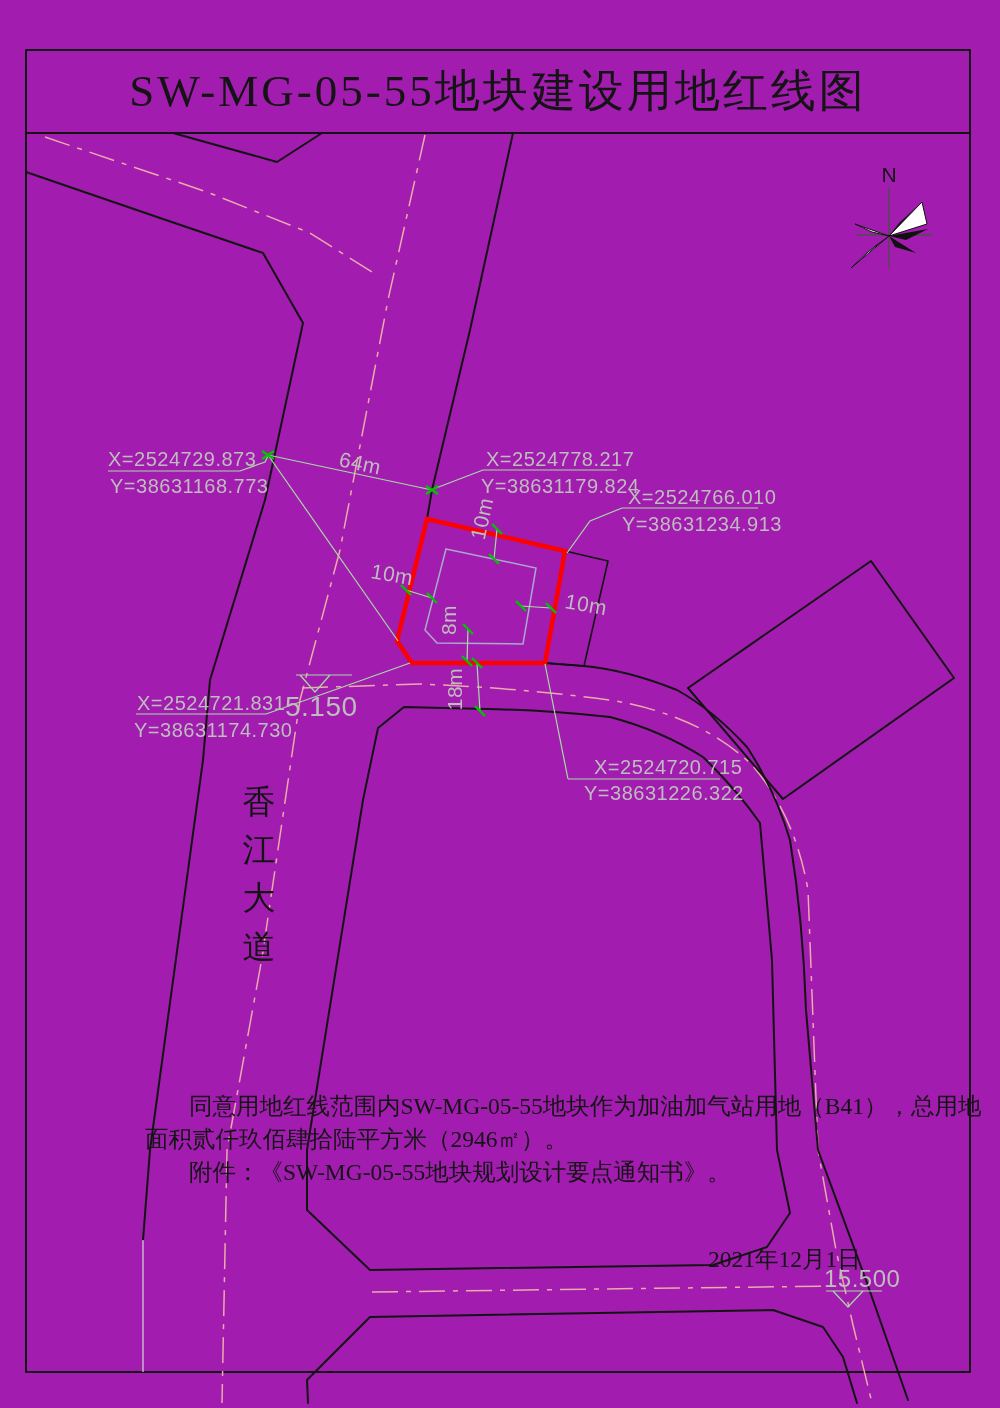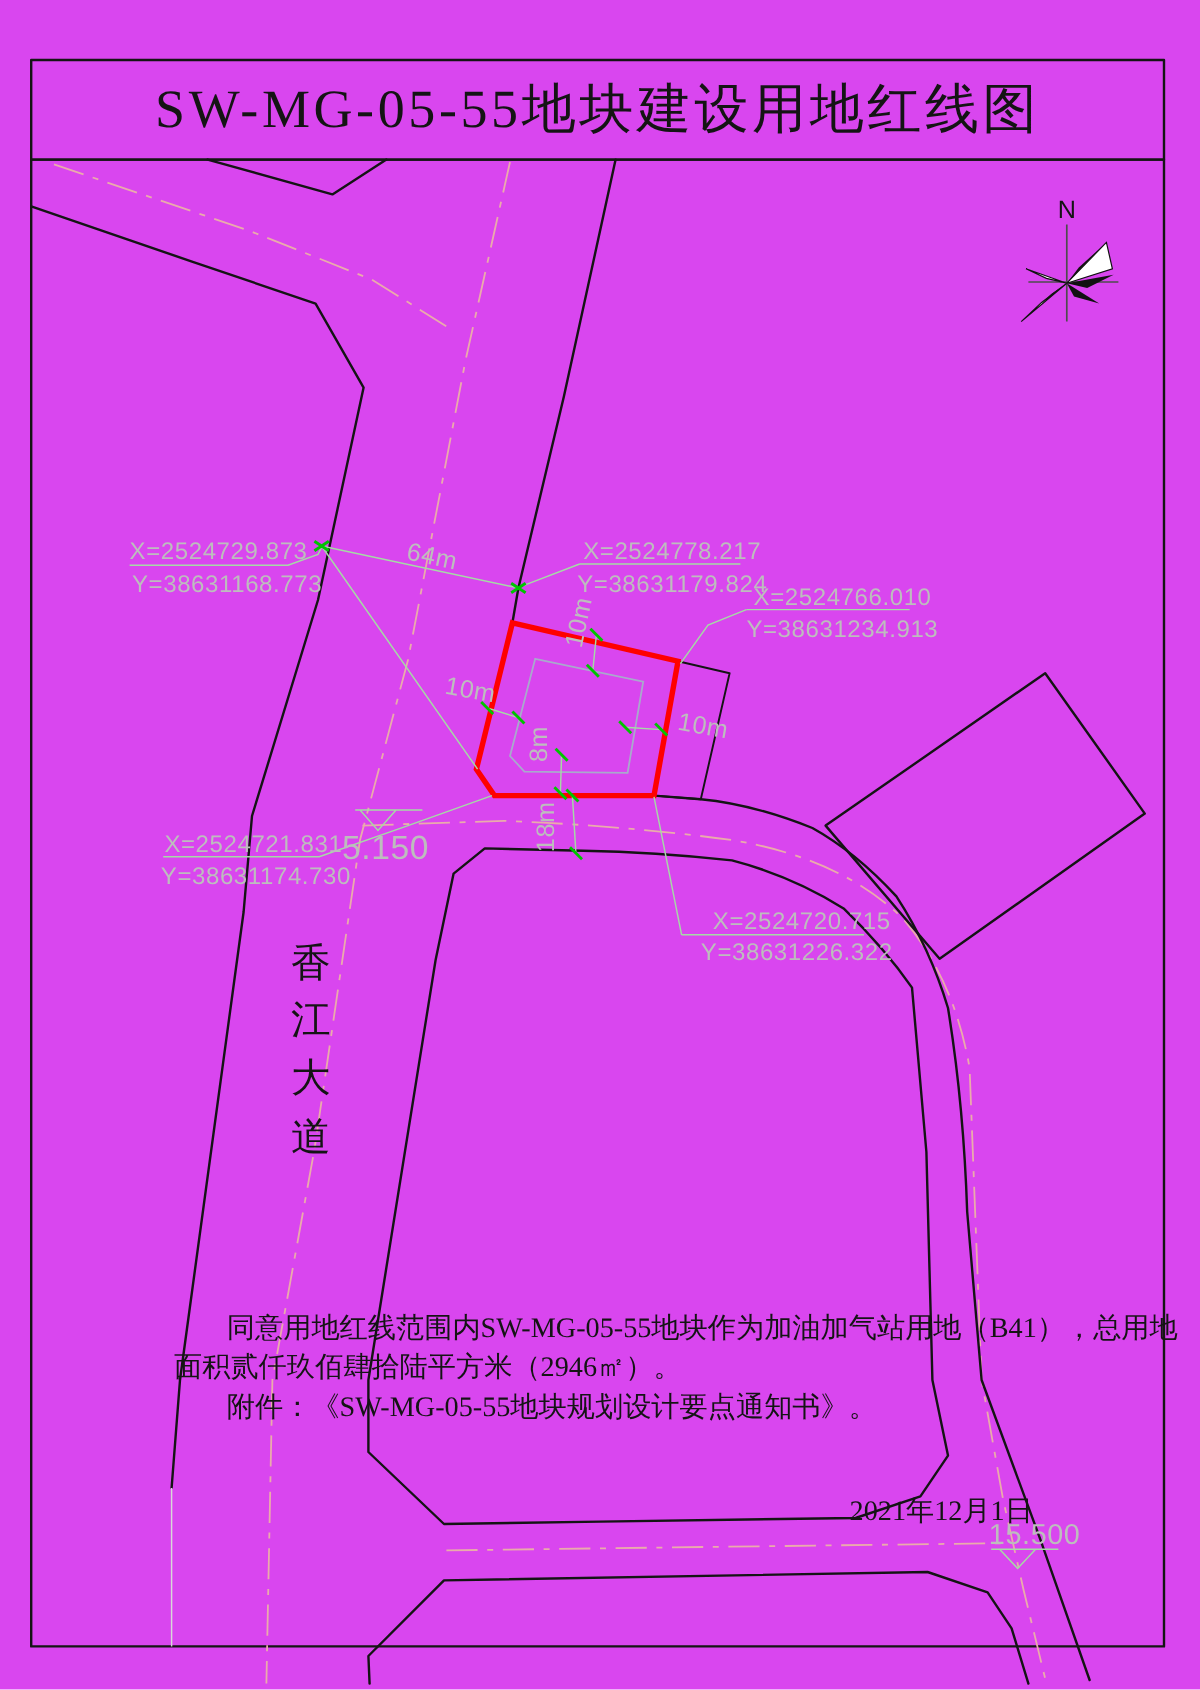--- a/index.html
+++ b/index.html
@@ -1,19 +1,19 @@
 <!DOCTYPE html>
 <html><head>
 <meta charset="utf-8">
 <style>
   html,body{margin:0;padding:0;background:#ffffff;}
   .sheet{
     position:relative;
     width:1000px;height:1408px;
-    background:#d946ef;
+    background:#a21caf;
     font-family:"Liberation Serif", serif;
     overflow:hidden;
   }
   svg{position:absolute;left:0;top:0;}
   .ink{stroke:#141414;fill:none;stroke-width:2;stroke-linejoin:round;stroke-linecap:round;}
   .thin{stroke-width:1.6;}
   .faint{stroke:#d8d8d8;stroke-width:1.2;fill:none;}
   .red{stroke:#ff0000;stroke-width:4.5;fill:none;stroke-linejoin:miter;}
   .setback{stroke:#a9a9cc;stroke-width:1.5;fill:none;}
   .pink{stroke:#eaabab;stroke-width:1.5;fill:none;stroke-dasharray:26 8 5 8;}

